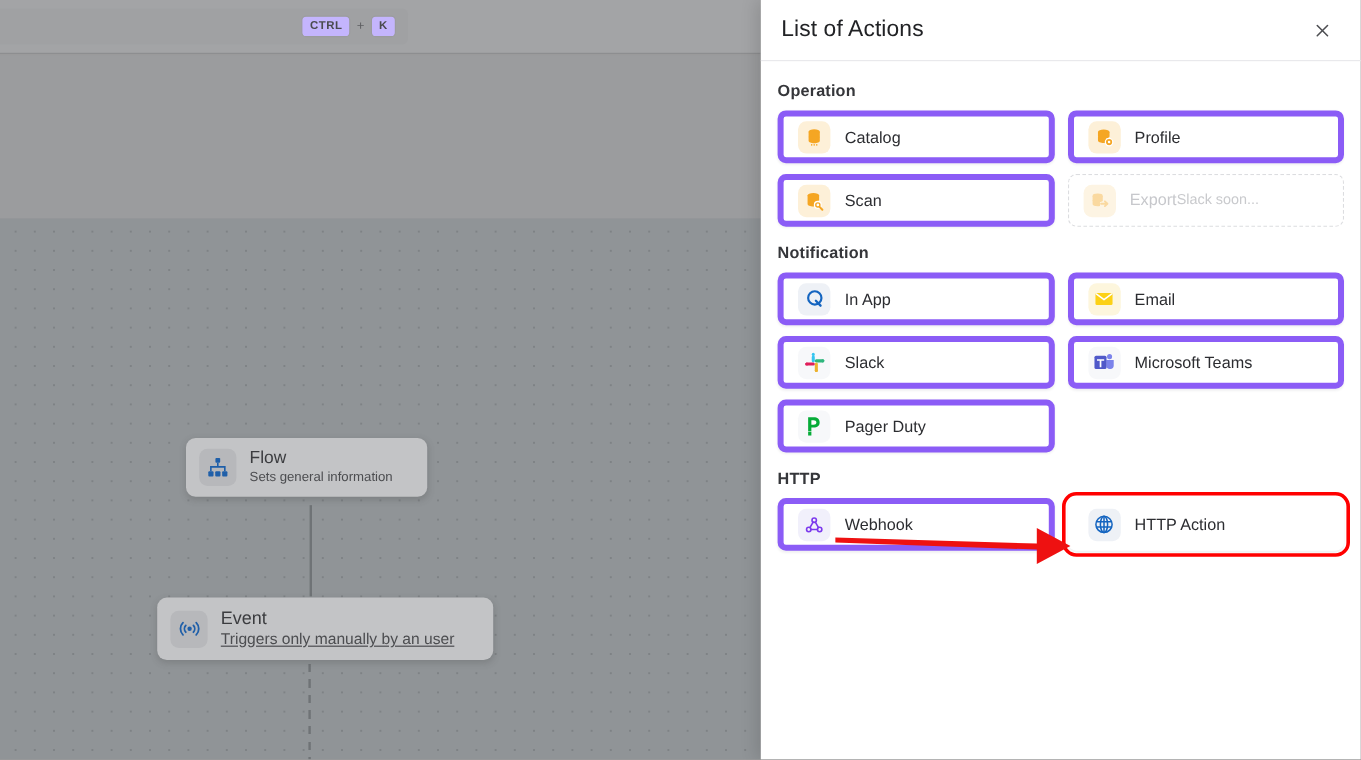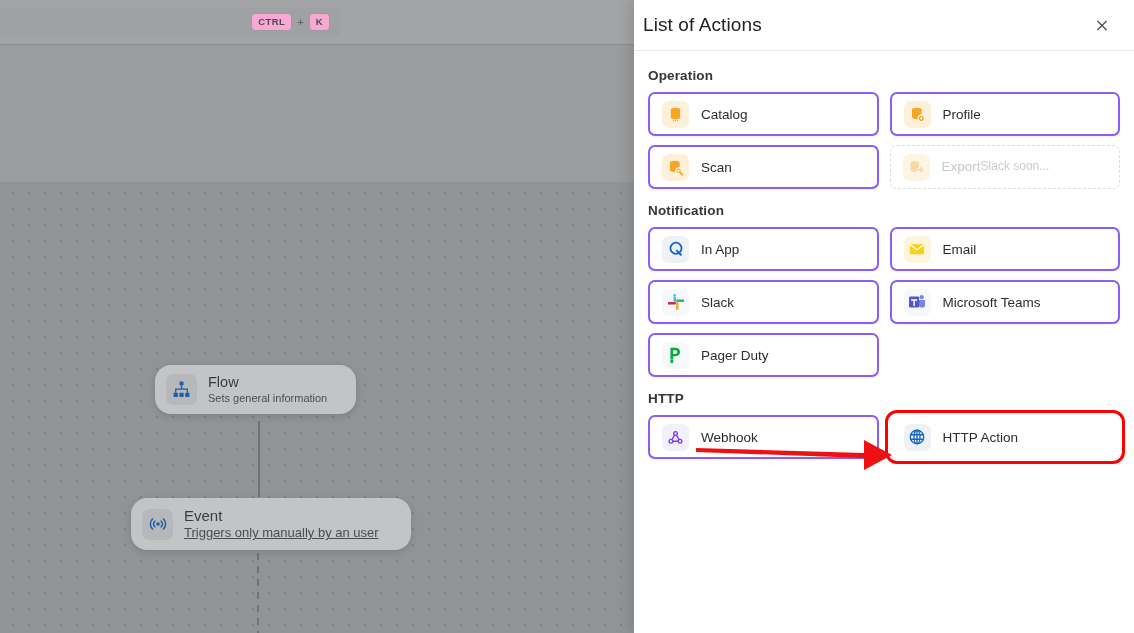--- a/index.html
+++ b/index.html
@@ -37,21 +37,21 @@
     padding: 0 10px 0 14px;
   }
   #search-placeholder {
     flex: 1;
     font-size: 13.5px;
     color: #6e6f72;
     white-space: nowrap;
   }
   .kbd-group { display: flex; align-items: center; gap: 5px; }
   .kbd {
-    background: #f9a8d4;
+    background: #c4b5fd;
     border: 1px solid #9b9c9e;
     border-radius: 4px;
     color: #4a4b4e;
     font-size: 9.5px;
     font-weight: bold;
     letter-spacing: 0.4px;
     padding: 2px 6px 3px;
     font-family: "Liberation Sans", sans-serif;
   }
   .kbd-plus { color: #5d5e61; font-size: 11px; }
@@ -85,21 +85,21 @@
     background: repeating-linear-gradient(to bottom,
       #6f7376 0px, #6f7376 7px, transparent 7px, transparent 13px);
   }
 
   .node {
     position: absolute;
     display: flex;
     align-items: center;
     gap: 11px;
     background: #c3c4c6;
-    border-radius: 16px;
+    border-radius: 8px;
     padding: 9px 14px 9px 11px;
     box-shadow: 0 2px 6px rgba(60,60,60,0.22);
   }
   #node-flow { left: 155px; top: 365px; width: 201px; }
   #node-event { left: 131px; top: 498px; width: 280px; }
   .node-icon-box {
     width: 31px; height: 31px;
     border-radius: 7px;
     background: #b7b8bb;
     display: flex; align-items: center; justify-content: center;
@@ -120,21 +120,21 @@
     box-shadow: -3px 0 14px rgba(0,0,0,0.14);
     display: flex;
     flex-direction: column;
   }
   #panel-header {
     height: 51px;
     flex: 0 0 auto;
     display: flex;
     align-items: center;
     justify-content: space-between;
-    padding: 0 20px 0 9px;
+    padding: 0 20px 0 17px;
     border-bottom: 1px solid #e9e9ec;
   }
   #panel-title {
     font-size: 19px;
     color: #222326;
     font-weight: normal;
     margin: 0;
     letter-spacing: 0.1px;
   }
   #panel-close {
@@ -158,21 +158,21 @@
     margin: 7px 0 9px 0;
     letter-spacing: 0.15px;
   }
   .card-grid {
     display: grid;
     grid-template-columns: 1fr 1fr;
     gap: 9px 11px;
   }
   .action-card {
     height: 44px;
-    border: 2px solid #8b5cf6;
+    border: 5px solid #8b5cf6;
     border-radius: 7px;
     background: #fff;
     display: flex;
     align-items: center;
     gap: 12px;
     padding: 0 12px;
     box-shadow: 0 1px 2px rgba(20,20,30,0.06);
     cursor: pointer;
   }
   .action-card .icon-box {

